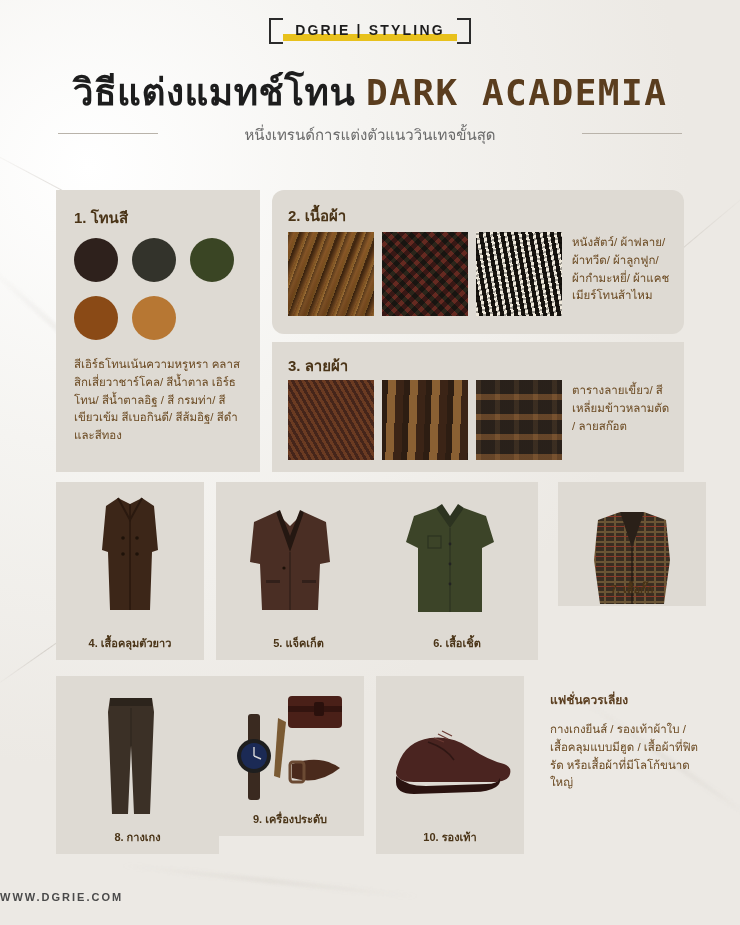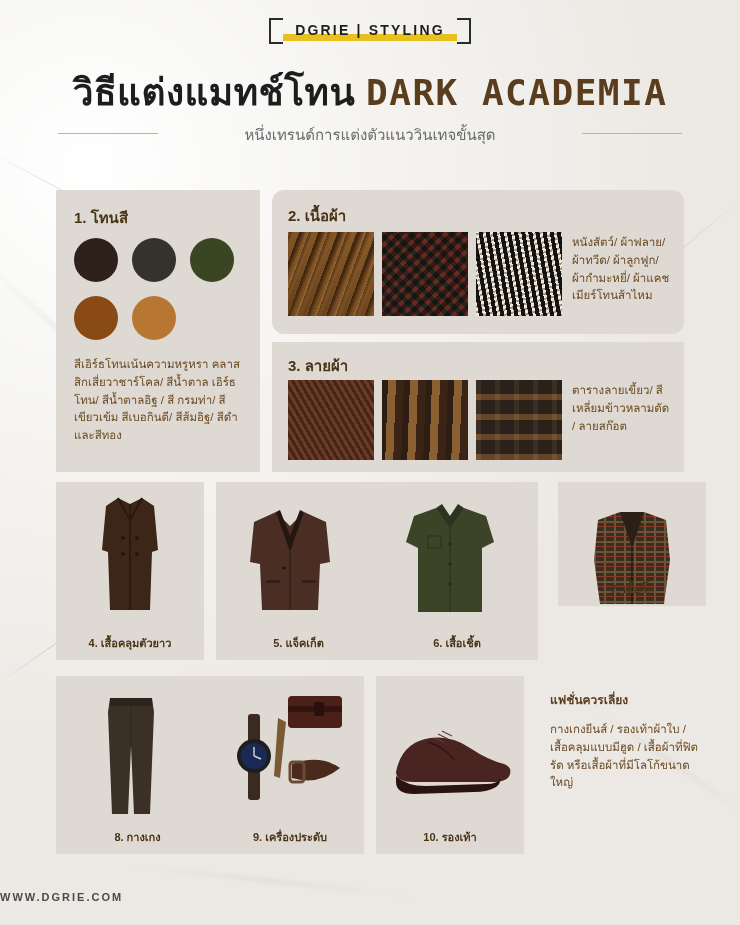--- a/index.html
+++ b/index.html
@@ -255,21 +255,21 @@
 
   <div class="tile" style="top:676px; left:56px; width:163px; height:178px;">
     <svg class="prod" style="top:18px; left:44px;" width="62" height="128" viewBox="0 0 62 128">
       <path d="M10 4 L52 4 L54 18 L50 120 L34 120 L31 52 L28 120 L12 120 L8 18 Z" fill="#3b3026"></path>
       <path d="M10 4 L52 4 L52 12 L10 12 Z" fill="#2c241c"></path>
       <path d="M31 14 L31 52" stroke="#2c241c" stroke-width="1"></path>
     </svg>
     <div class="tile-label">8. กางเกง</div>
   </div>
 
-  <div class="tile" style="top:676px; left:216px; width:148px; height:178px;">
+  <div class="tile" style="top:676px; left:216px; width:148px; height:160px;">
     <svg class="prod" style="top:16px; left:14px;" width="120" height="126" viewBox="0 0 120 126">
 
       <rect x="58" y="4" width="54" height="32" rx="4" fill="#4a2018"></rect>
       <rect x="58" y="14" width="54" height="6" fill="#33140f"></rect>
       <rect x="84" y="10" width="10" height="14" rx="2" fill="#2a100c"></rect>
 
       <rect x="18" y="22" width="12" height="30" rx="3" fill="#3a2a20"></rect>
       <rect x="18" y="74" width="12" height="34" rx="3" fill="#3a2a20"></rect>
       <circle cx="24" cy="64" r="17" fill="#1e1e1e"></circle>
       <circle cx="24" cy="64" r="13" fill="#1b2a55"></circle>

